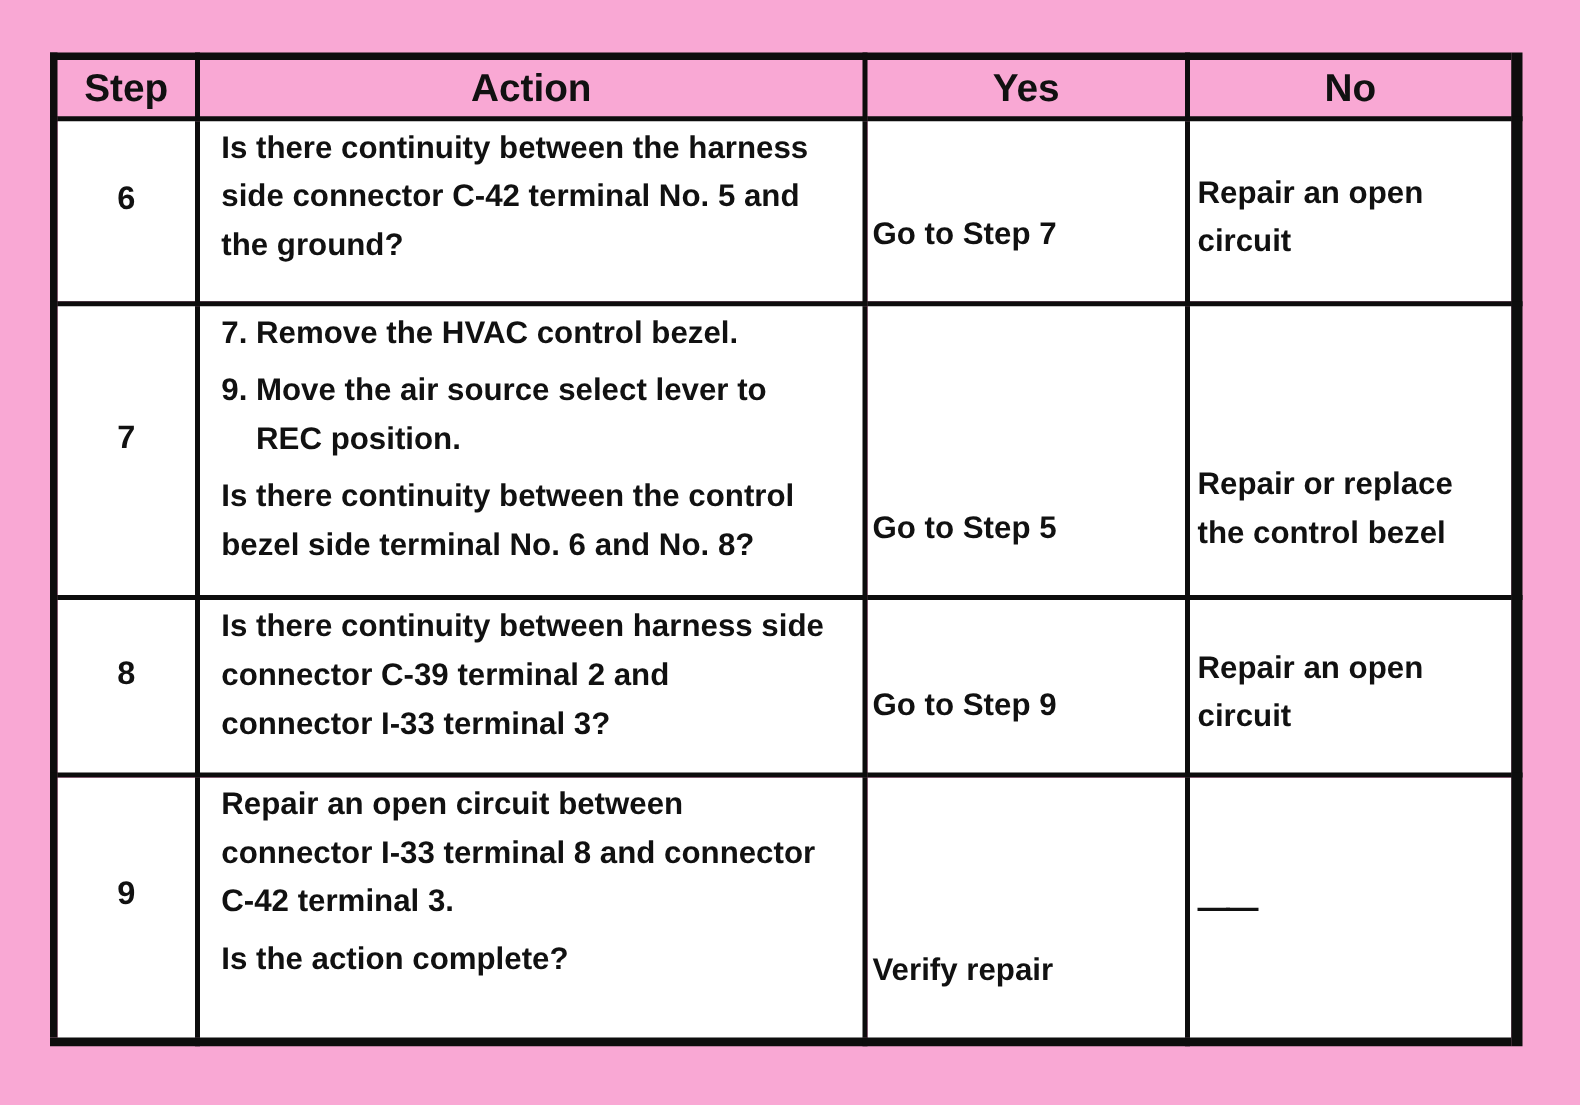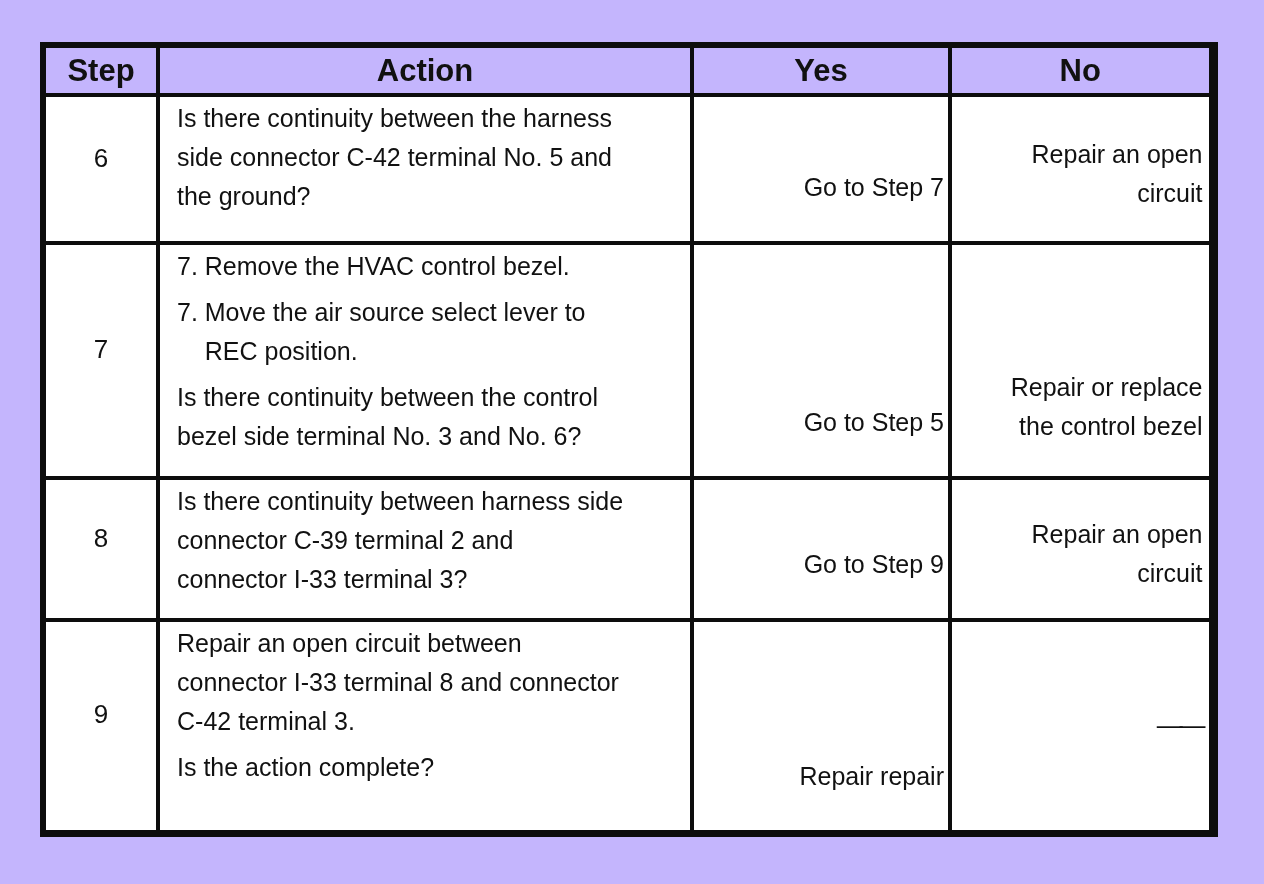--- a/index.html
+++ b/index.html
@@ -4,21 +4,21 @@
 <style>
   html, body {
     margin: 0;
     padding: 0;
     background: #ffffff;
   }
   .scan-page {
     position: relative;
     width: 1264px;
     height: 884px;
-    background: #c4b5fd;
+    background: #f9a8d4;
     color: #111111;
     font-family: "Liberation Sans", "DejaVu Sans", sans-serif;
     overflow: hidden;
   }
   table.diag {
     position: absolute;
     left: 40px;
     top: 42px;
     width: 1170px;
     border-collapse: collapse;
@@ -38,20 +38,21 @@
     font-weight: bold;
     text-align: center;
     vertical-align: middle;
     padding: 0;
     border-bottom-width: 5px;
   }
   tbody td {
     font-size: 25px;
     line-height: 39px;
     background: #ffffff;
+    font-weight: bold;
   }
   tbody tr:nth-child(1) { height: 148px; }
   tbody tr:nth-child(2) { height: 235px; }
   tbody tr:nth-child(3) { height: 142px; }
   tbody tr:nth-child(4) { height: 213px; }
 
   td.step {
     text-align: center;
     vertical-align: middle;
     padding: 0 0 22px 0;
@@ -61,27 +62,27 @@
     vertical-align: top;
     text-align: left;
     padding: 2px 10px 8px 17px;
   }
   .para { white-space: pre-wrap; }
   .para + .para { margin-top: 7px; }
   .para.gap { }
 
   td.yes {
     vertical-align: bottom;
-    text-align: right;
+    text-align: left;
     padding: 0 4px 34px 4px;
     white-space: pre-wrap;
   }
   td.no {
     vertical-align: middle;
-    text-align: right;
+    text-align: left;
     padding: 10px 6px 0 6px;
     white-space: pre-wrap;
   }
   
   tbody tr:nth-child(2) td.no {
     vertical-align: bottom;
     padding: 0 6px 30px 6px;
   }
   td.no.dash {
     letter-spacing: -0.12em;
@@ -117,24 +118,24 @@
 the ground?</div>
           </td>
           <td class="yes">Go to Step 7</td>
           <td class="no">Repair an open
 circuit</td>
         </tr>
         <tr>
           <td class="step">7</td>
           <td class="action">
             <div class="para">7. Remove the HVAC control bezel.</div>
-            <div class="para">7. Move the air source select lever to
+            <div class="para">9. Move the air source select lever to
     REC position.</div>
             <div class="para">Is there continuity between the control
-bezel side terminal No. 3 and No. 6?</div>
+bezel side terminal No. 6 and No. 8?</div>
           </td>
           <td class="yes">Go to Step 5</td>
           <td class="no">Repair or replace
 the control bezel</td>
         </tr>
         <tr>
           <td class="step">8</td>
           <td class="action">
             <div class="para">Is there continuity between harness side
 connector C-39 terminal 2 and
@@ -145,18 +146,18 @@
 circuit</td>
         </tr>
         <tr>
           <td class="step">9</td>
           <td class="action">
             <div class="para">Repair an open circuit between
 connector I-33 terminal 8 and connector
 C-42 terminal 3.</div>
             <div class="para gap">Is the action complete?</div>
           </td>
-          <td class="yes">Repair repair</td>
+          <td class="yes">Verify repair</td>
           <td class="no dash">——</td>
         </tr>
       </tbody>
   </table>
 </div>
 
 </body></html>

